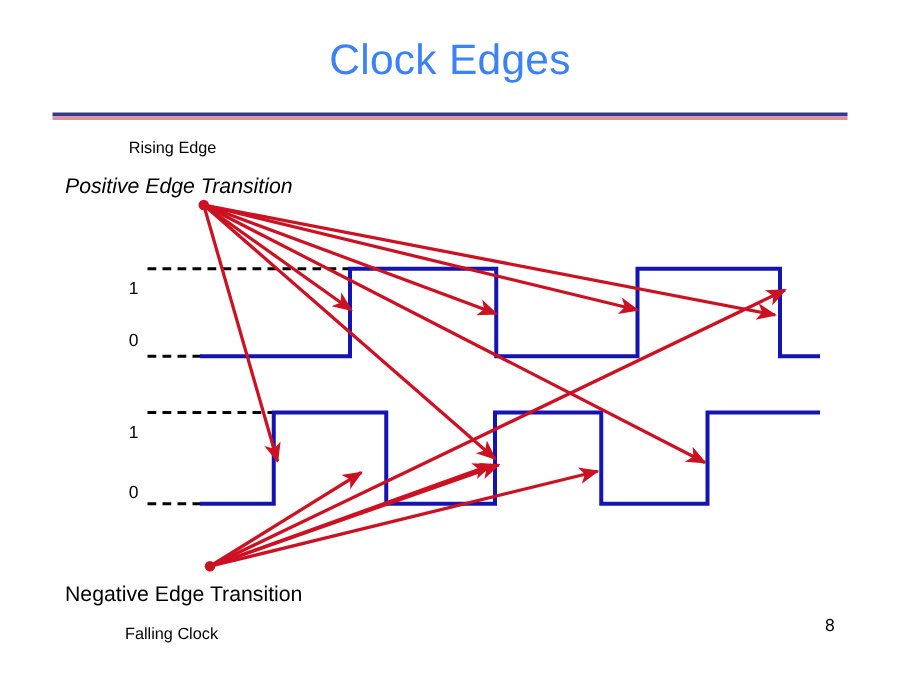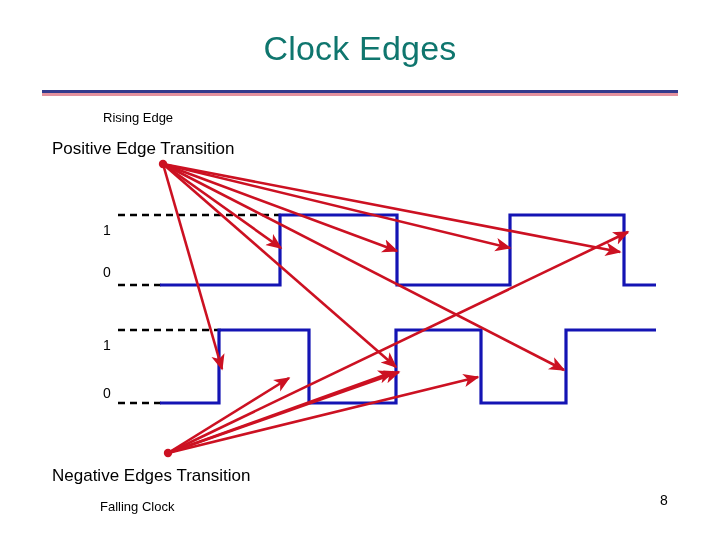--- a/index.html
+++ b/index.html
@@ -20,21 +20,21 @@
   }
   #slide-title {
     position: absolute;
     left: 0;
     top: 28px;
     width: 720px;
     text-align: center;
     font-size: 34px;
     font-weight: normal;
     letter-spacing: 0.2px;
-    color: #0f766e;
+    color: #3b82f6;
     line-height: 40px;
   }
   #title-rule {
     position: absolute;
     left: 42px;
     top: 90px;
     width: 636px;
     height: 6px;
   }
   #title-rule .rule-top {
@@ -57,21 +57,21 @@
     position: absolute;
     font-size: 13px;
     color: #000000;
     white-space: nowrap;
     text-align: center;
   }
   .callout.big {
     font-size: 17px;
   }
   #lbl-rising-edge   { left: 103px; top: 110px; }
-  #lbl-positive-edge { left: 52px;  top: 139px; }
+  #lbl-positive-edge { left: 52px;  top: 139px; font-style: italic; }
   #lbl-negative-edge { left: 52px;  top: 466px; }
   #lbl-falling-edge  { left: 100px; top: 499px; }
 
   .axis-label {
     position: absolute;
     font-size: 14px;
     color: #000000;
   }
   #wave1-lbl-1 { left: 103px; top: 222px; }
   #wave1-lbl-0 { left: 103px; top: 264px; }
@@ -100,21 +100,21 @@
 
   <div id="slide-title">Clock Edges</div>
 
   <div id="title-rule">
     <div class="rule-top"></div>
     <div class="rule-bottom"></div>
   </div>
 
   <div class="callout" id="lbl-rising-edge">Rising Edge</div>
   <div class="callout big" id="lbl-positive-edge">Positive Edge Transition</div>
-  <div class="callout big" id="lbl-negative-edge">Negative Edges Transition</div>
+  <div class="callout big" id="lbl-negative-edge">Negative Edge Transition</div>
   <div class="callout" id="lbl-falling-edge">Falling Clock</div>
 
   <div class="axis-label" id="wave1-lbl-1">1</div>
   <div class="axis-label" id="wave1-lbl-0">0</div>
   <div class="axis-label" id="wave2-lbl-1">1</div>
   <div class="axis-label" id="wave2-lbl-0">0</div>
 
   <div id="page-number">8</div>
 
   <svg id="diagram-svg" viewBox="0 0 720 540">

